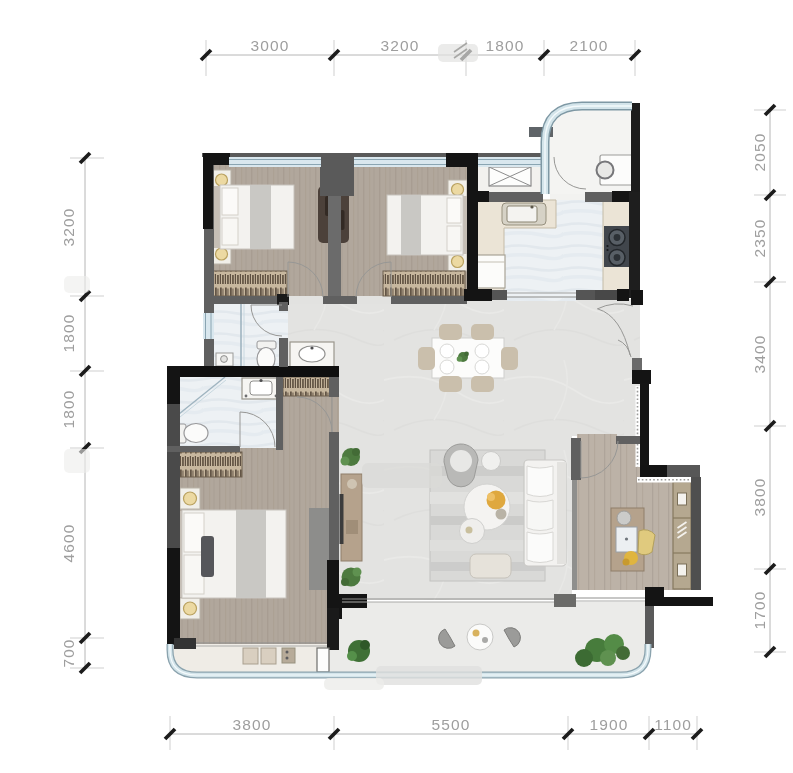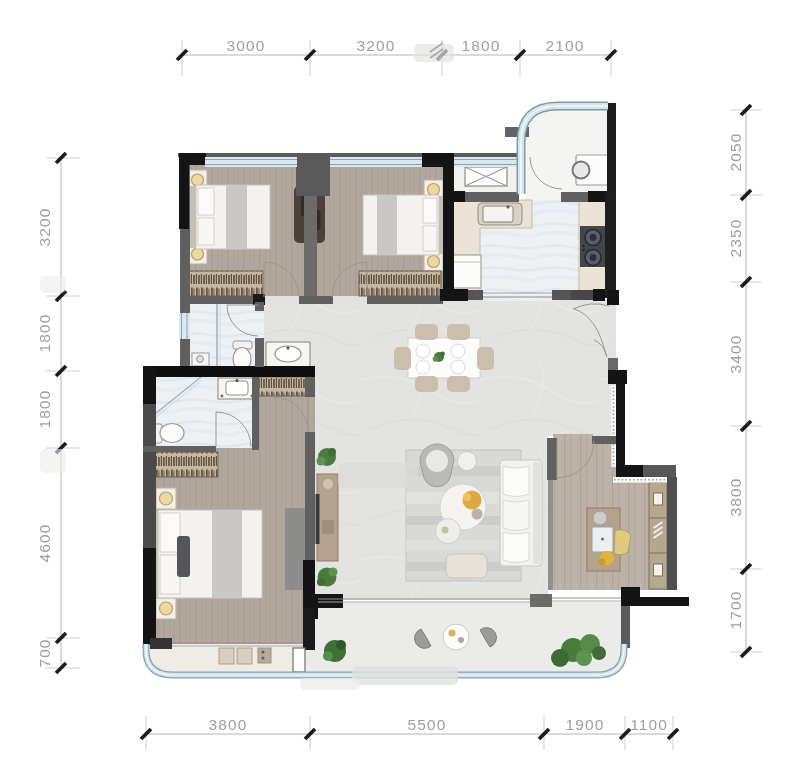--- a/index.html
+++ b/index.html
@@ -1,16 +1,16 @@
 <!DOCTYPE html>
 <html><head>
 <meta charset="utf-8">
 <style>
   html,body{margin:0;padding:0;background:#ffffff;}
-  #plan{width:709px;height:773px;position:relative;font-family:"Liberation Sans", sans-serif;}
+  #plan{width:709px;height:773px;position:relative;font-family:"Liberation Sans", sans-serif;padding-left:24px;}
   svg{display:block;}
   text{font-family:"Liberation Sans", sans-serif;fill:#9e9e9e;font-size:15.5px;letter-spacing:1.1px;}
 </style>
 </head>
 <body>
 <div id="plan">
 <svg width="793" height="773" viewBox="0 0 793 773" xmlns="http://www.w3.org/2000/svg">
 <defs>
   <pattern id="wood" width="16" height="40" patternUnits="userSpaceOnUse">
     <rect width="16" height="40" fill="#b1a79c"></rect>

